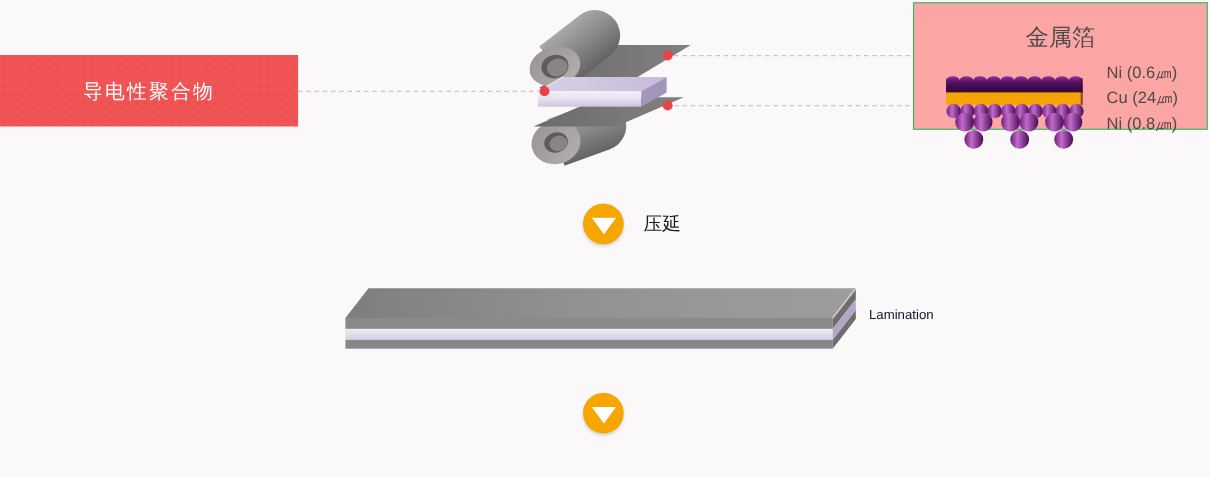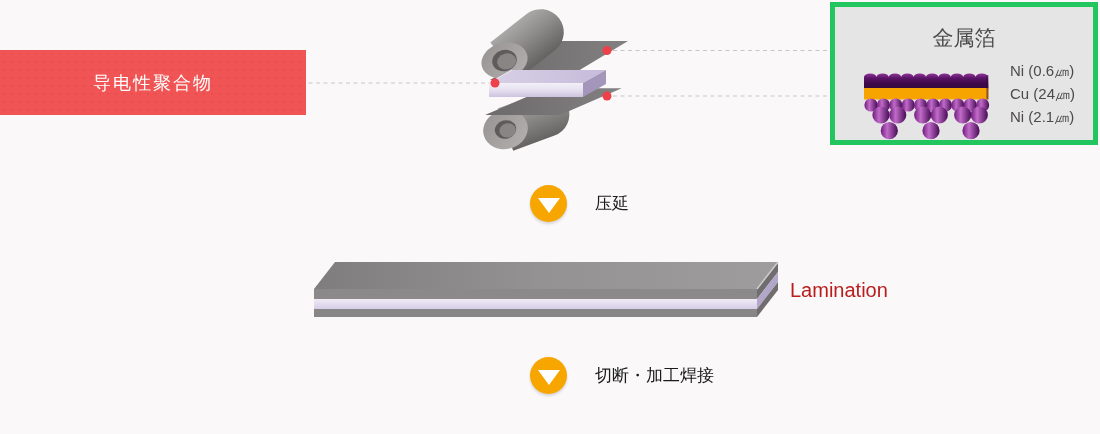--- a/index.html
+++ b/index.html
@@ -1,38 +1,38 @@
 <!DOCTYPE html>
 <html><head>
 <meta charset="utf-8">
 <style>
   html,body{margin:0;padding:0;}
   .stage{position:relative;width:1100px;height:434px;background:#faf8f8;overflow:hidden;
          font-family:"Liberation Sans",sans-serif;}
   .gfx{position:absolute;left:0;top:0;}
-  .banner{position:absolute;left:0;top:50px;width:306px;height:65px;background:#f05454;
+  .banner{position:absolute;left:0;top:50px;width:271px;height:65px;background:#f05454;
           background-image:radial-gradient(rgba(120,0,10,.07) 1.2px, transparent 1.4px);
           background-size:8px 8px;
           display:flex;align-items:center;justify-content:center;}
   .banner span{color:#fff;font-size:18px;letter-spacing:2px;}
-  .card{position:absolute;left:830px;top:2px;width:268px;height:143px;background:#e5e5e5;
-        border:5px solid #22c55e;box-sizing:border-box;}
+  .card{position:absolute;left:830px;top:2px;width:268px;height:116px;background:#fca5a5;
+        border:1px solid #22c55e;box-sizing:border-box;}
   .card-title{position:absolute;left:0;top:17px;width:100%;text-align:center;
               font-size:21px;color:#4c4a4a;}
   .foil-svg{position:absolute;left:0;top:0;}
   .foil-labels{position:absolute;left:175px;top:52px;}
   .foil-labels div{font-size:15px;color:#4c4a4a;line-height:23px;white-space:nowrap;}
-  .step{position:absolute;display:flex;align-items:center;gap:28px;font-family:Liberation Serif, serif;}
+  .step{position:absolute;display:flex;align-items:center;gap:18px;font-family:Liberation Serif, serif;}
   .step-circle{width:37px;height:37px;border-radius:50%;background:#f7a600;
                display:flex;align-items:center;justify-content:center;
                box-shadow:0 2px 3px rgba(0,0,0,.15);}
   .tri-down{width:0;height:0;border-left:11.5px solid transparent;border-right:11.5px solid transparent;
             border-top:15px solid #fff;margin-top:3px;}
   .step-label{font-size:17px;color:#1a1a1a;}
-  .lam-label{position:absolute;left:790px;top:279px;font-size:20px;color:#b91c1c;font-weight:400;}
+  .lam-label{position:absolute;left:790px;top:279px;font-size:12px;color:#0f172a;font-weight:400;}
 </style>
 </head>
 <body>
 
 <div class="stage">
 
   <svg class="gfx" width="1100" height="434" viewBox="0 0 1100 434">
     <defs>
       <linearGradient id="cylBodyT" x1="0" y1="-23" x2="0" y2="23" gradientUnits="userSpaceOnUse">
         <stop offset="0" stop-color="#aaa7a7"></stop>
@@ -171,33 +171,32 @@
           <circle cx="892.7" cy="110" r="8.6"></circle>
         <circle cx="917.7" cy="110" r="8.6"></circle>
           <circle cx="934.3" cy="110" r="8.6"></circle>
         <circle cx="957.7" cy="110" r="8.6"></circle>
           <circle cx="974.3" cy="110" r="8.6"></circle>
       </g>
     </svg>
     <div class="foil-labels">
       <div>Ni (0.6㎛)</div>
       <div>Cu (24㎛)</div>
-      <div>Ni (2.1㎛)</div>
+      <div>Ni (0.8㎛)</div>
     </div>
   </div>
 
   <div class="step" style="left:530px;top:185px;">
     <div class="step-circle">
         <div class="tri-down"></div>
       </div>
     <div class="step-label">压延</div>
   </div>
 
   <div class="lam-label">Lamination</div>
 
   <div class="step" style="left:530px;top:357px;">
     <div class="step-circle">
         <div class="tri-down"></div>
       </div>
-    <div class="step-label">切断・加工焊接</div>
   </div>
 
 </div>
 
 </body></html>

